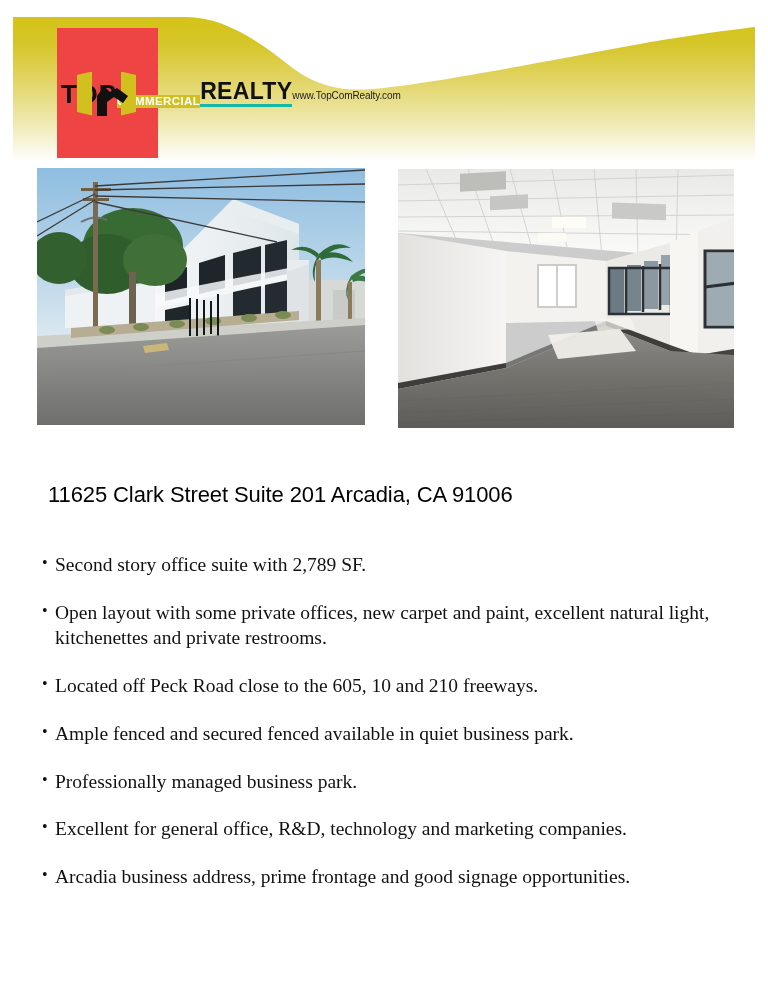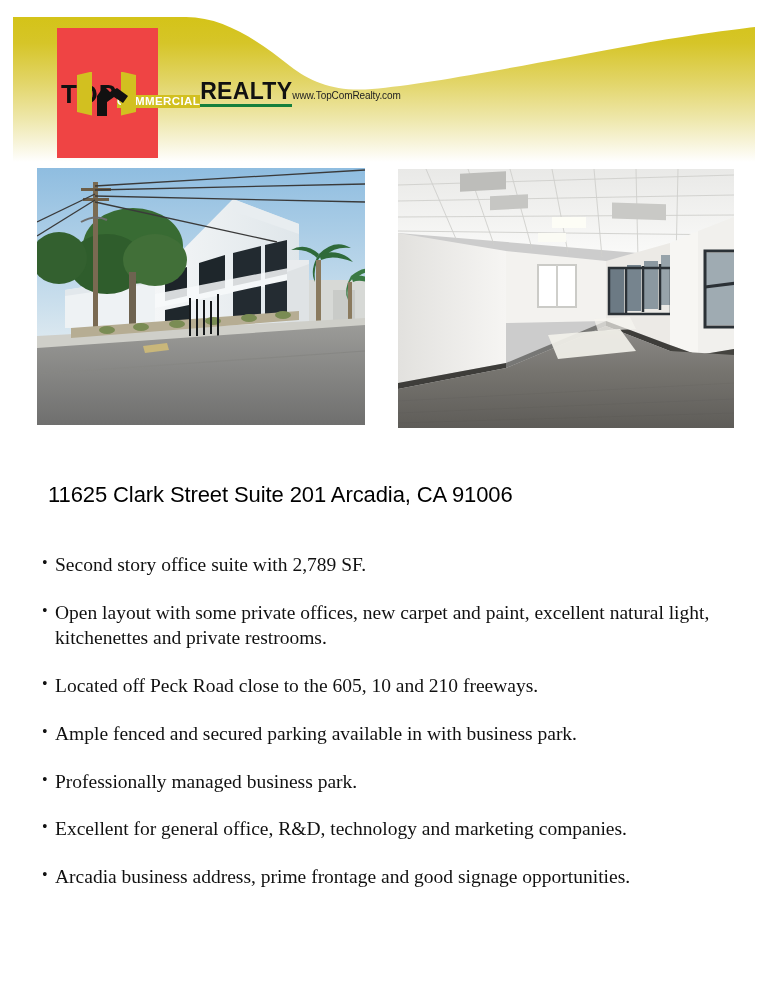--- a/index.html
+++ b/index.html
@@ -84,21 +84,21 @@
     width: 92px;
     text-align: center;
     margin-top: 16px;
   }
   #logo-realty {
     font-size: 23px;
     font-weight: bold;
     letter-spacing: 0.3px;
     line-height: 1.02;
     color: #111111;
-    border-bottom: 3px solid #15803d;
+    border-bottom: 3px solid #14b8a6;
     padding-bottom: 1px;
   }
   #logo-url {
     font-size: 10px;
     color: #222222;
     margin-top: 3px;
     letter-spacing: -0.1px;
   }
 
   
@@ -414,21 +414,21 @@
     <div class="bullet-item">
       <span class="bullet-dot">•</span>
       <span class="bullet-text">Open layout with some private offices, new carpet and paint, excellent natural light, kitchenettes and private restrooms.</span>
     </div>
     <div class="bullet-item">
       <span class="bullet-dot">•</span>
       <span class="bullet-text">Located off Peck Road close to the 605, 10 and 210 freeways.</span>
     </div>
     <div class="bullet-item">
       <span class="bullet-dot">•</span>
-      <span class="bullet-text">Ample fenced and secured parking available in with business park.</span>
+      <span class="bullet-text">Ample fenced and secured fenced available in quiet business park.</span>
     </div>
     <div class="bullet-item">
       <span class="bullet-dot">•</span>
       <span class="bullet-text">Professionally managed business park.</span>
     </div>
     <div class="bullet-item">
       <span class="bullet-dot">•</span>
       <span class="bullet-text">Excellent for general office, R&amp;D, technology and marketing companies.</span>
     </div>
     <div class="bullet-item">

